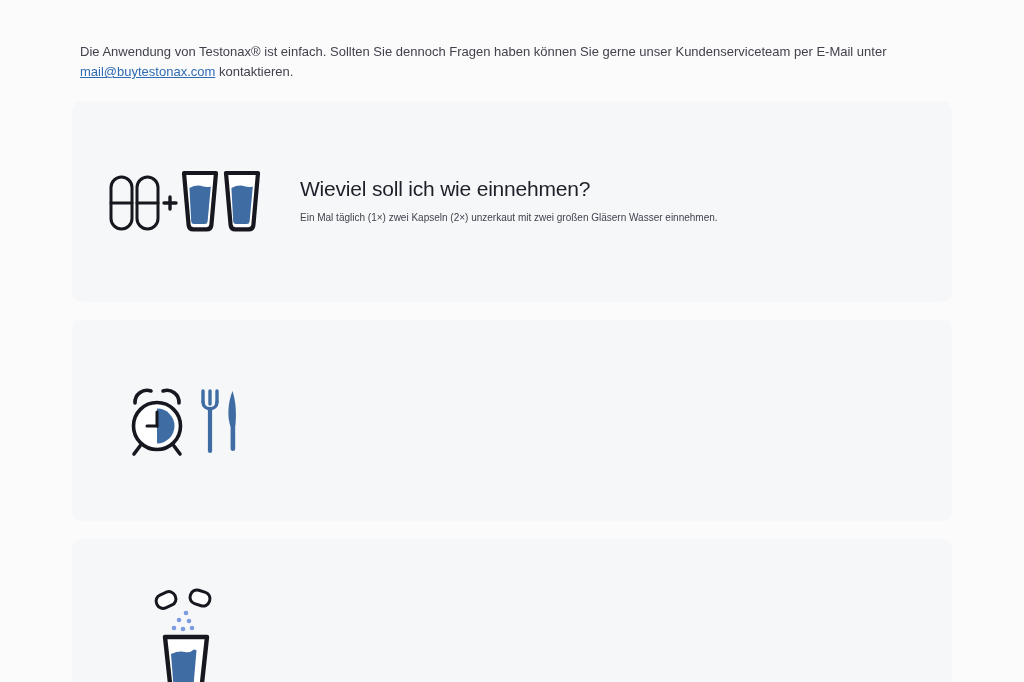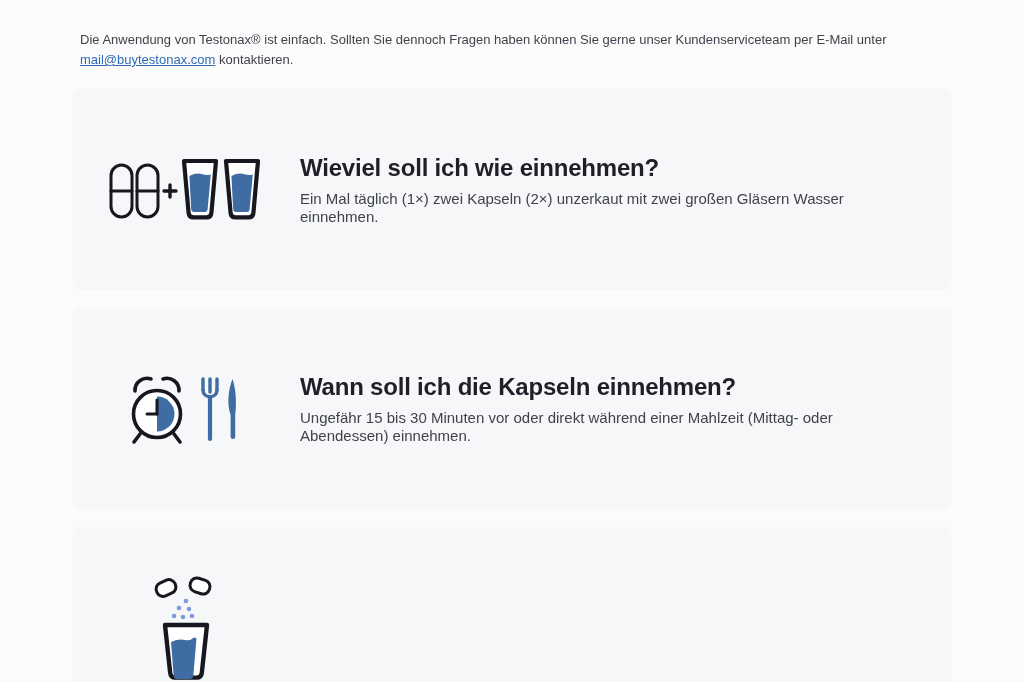--- a/index.html
+++ b/index.html
@@ -4,21 +4,21 @@
 <style>
   * { box-sizing: border-box; margin: 0; padding: 0; }
   html, body {
     width: 1024px; height: 682px;
     overflow: hidden;
     background: var(--page-bg, #fbfbfc);
     font-family: "Liberation Sans", sans-serif;
     -webkit-font-smoothing: antialiased;
   }
   .intro {
-    margin: 30px 80px 0 80px;
+    margin: 42px 80px 0 80px;
     max-width: 822px;
     font-size: 13px;
     line-height: 20px;
     color: var(--body-text, #3c3d47);
   }
   .intro a {
     color: var(--link-blue, #2f6cb3);
     text-decoration: underline;
     cursor: pointer;
   }
@@ -33,30 +33,31 @@
   }
   .card-icon {
     width: 228px;
     flex-shrink: 0;
     display: flex;
     justify-content: center;
     align-items: center;
   }
   .card-text { padding-right: 48px; max-width: 700px; }
   .card-text h2 {
-    font-size: 24px;
-    font-weight: 700;
+    font-size: 21px;
+    font-weight: 400;
     letter-spacing: -0.2px;
     color: var(--heading, #1e1f28);
     margin-bottom: 8px;
   }
   .card-text p {
-    font-size: 15px;
+    font-size: 10px;
     line-height: 18px;
     color: var(--body-text, #42434d);
+    text-align: center;
   }
   svg { display: block; }
   .outline-stroke { stroke: var(--outline, #17171f); }
   .blue-fill     { fill: var(--accent-blue, #3e6ca3); }
   .blue-stroke   { stroke: var(--accent-blue, #3e6ca3); }
   .dot-fill      { fill: var(--dots-blue, #7d9be0); }
   .white-fill    { fill: #ffffff; }
   .no-fill       { fill: none; }
 </style>
 </head>
@@ -114,24 +115,20 @@
           <line x1="16" y1="0" x2="16" y2="11"></line>
           <path d="M2,11 C2,20 16,20 16,11"></path>
           <line x1="9" y1="19" x2="9" y2="60" stroke-width="4.2"></line>
         </g>
         <g transform="translate(100,10)">
           <path class="blue-fill" d="M5.5,0 C0.8,12 0,26 3.6,36 L8.2,36 C9.6,24 9,10 5.5,0 Z"></path>
           <rect class="blue-fill" x="3.6" y="34.5" width="4.6" height="25.5" rx="2.3"></rect>
         </g>
       </svg>
     </div>
-    <div class="card-text">
-      <h2>Wann soll ich die Kapseln einnehmen?</h2>
-      <p>Ungefähr 15 bis 30 Minuten vor oder direkt während einer Mahlzeit (Mittag- oder Abendessen) einnehmen.</p>
-    </div>
   </section>
 
   <section class="card">
     <div class="card-icon">
       <svg width="72" height="106" viewBox="0 0 72 106">
         <g class="white-fill outline-stroke" stroke-width="3">
           <g transform="translate(16,13) rotate(-24)">
             <rect x="-10" y="-7" width="20" height="14" rx="6.5"></rect>
           </g>
           <g transform="translate(50,11) rotate(18)">

